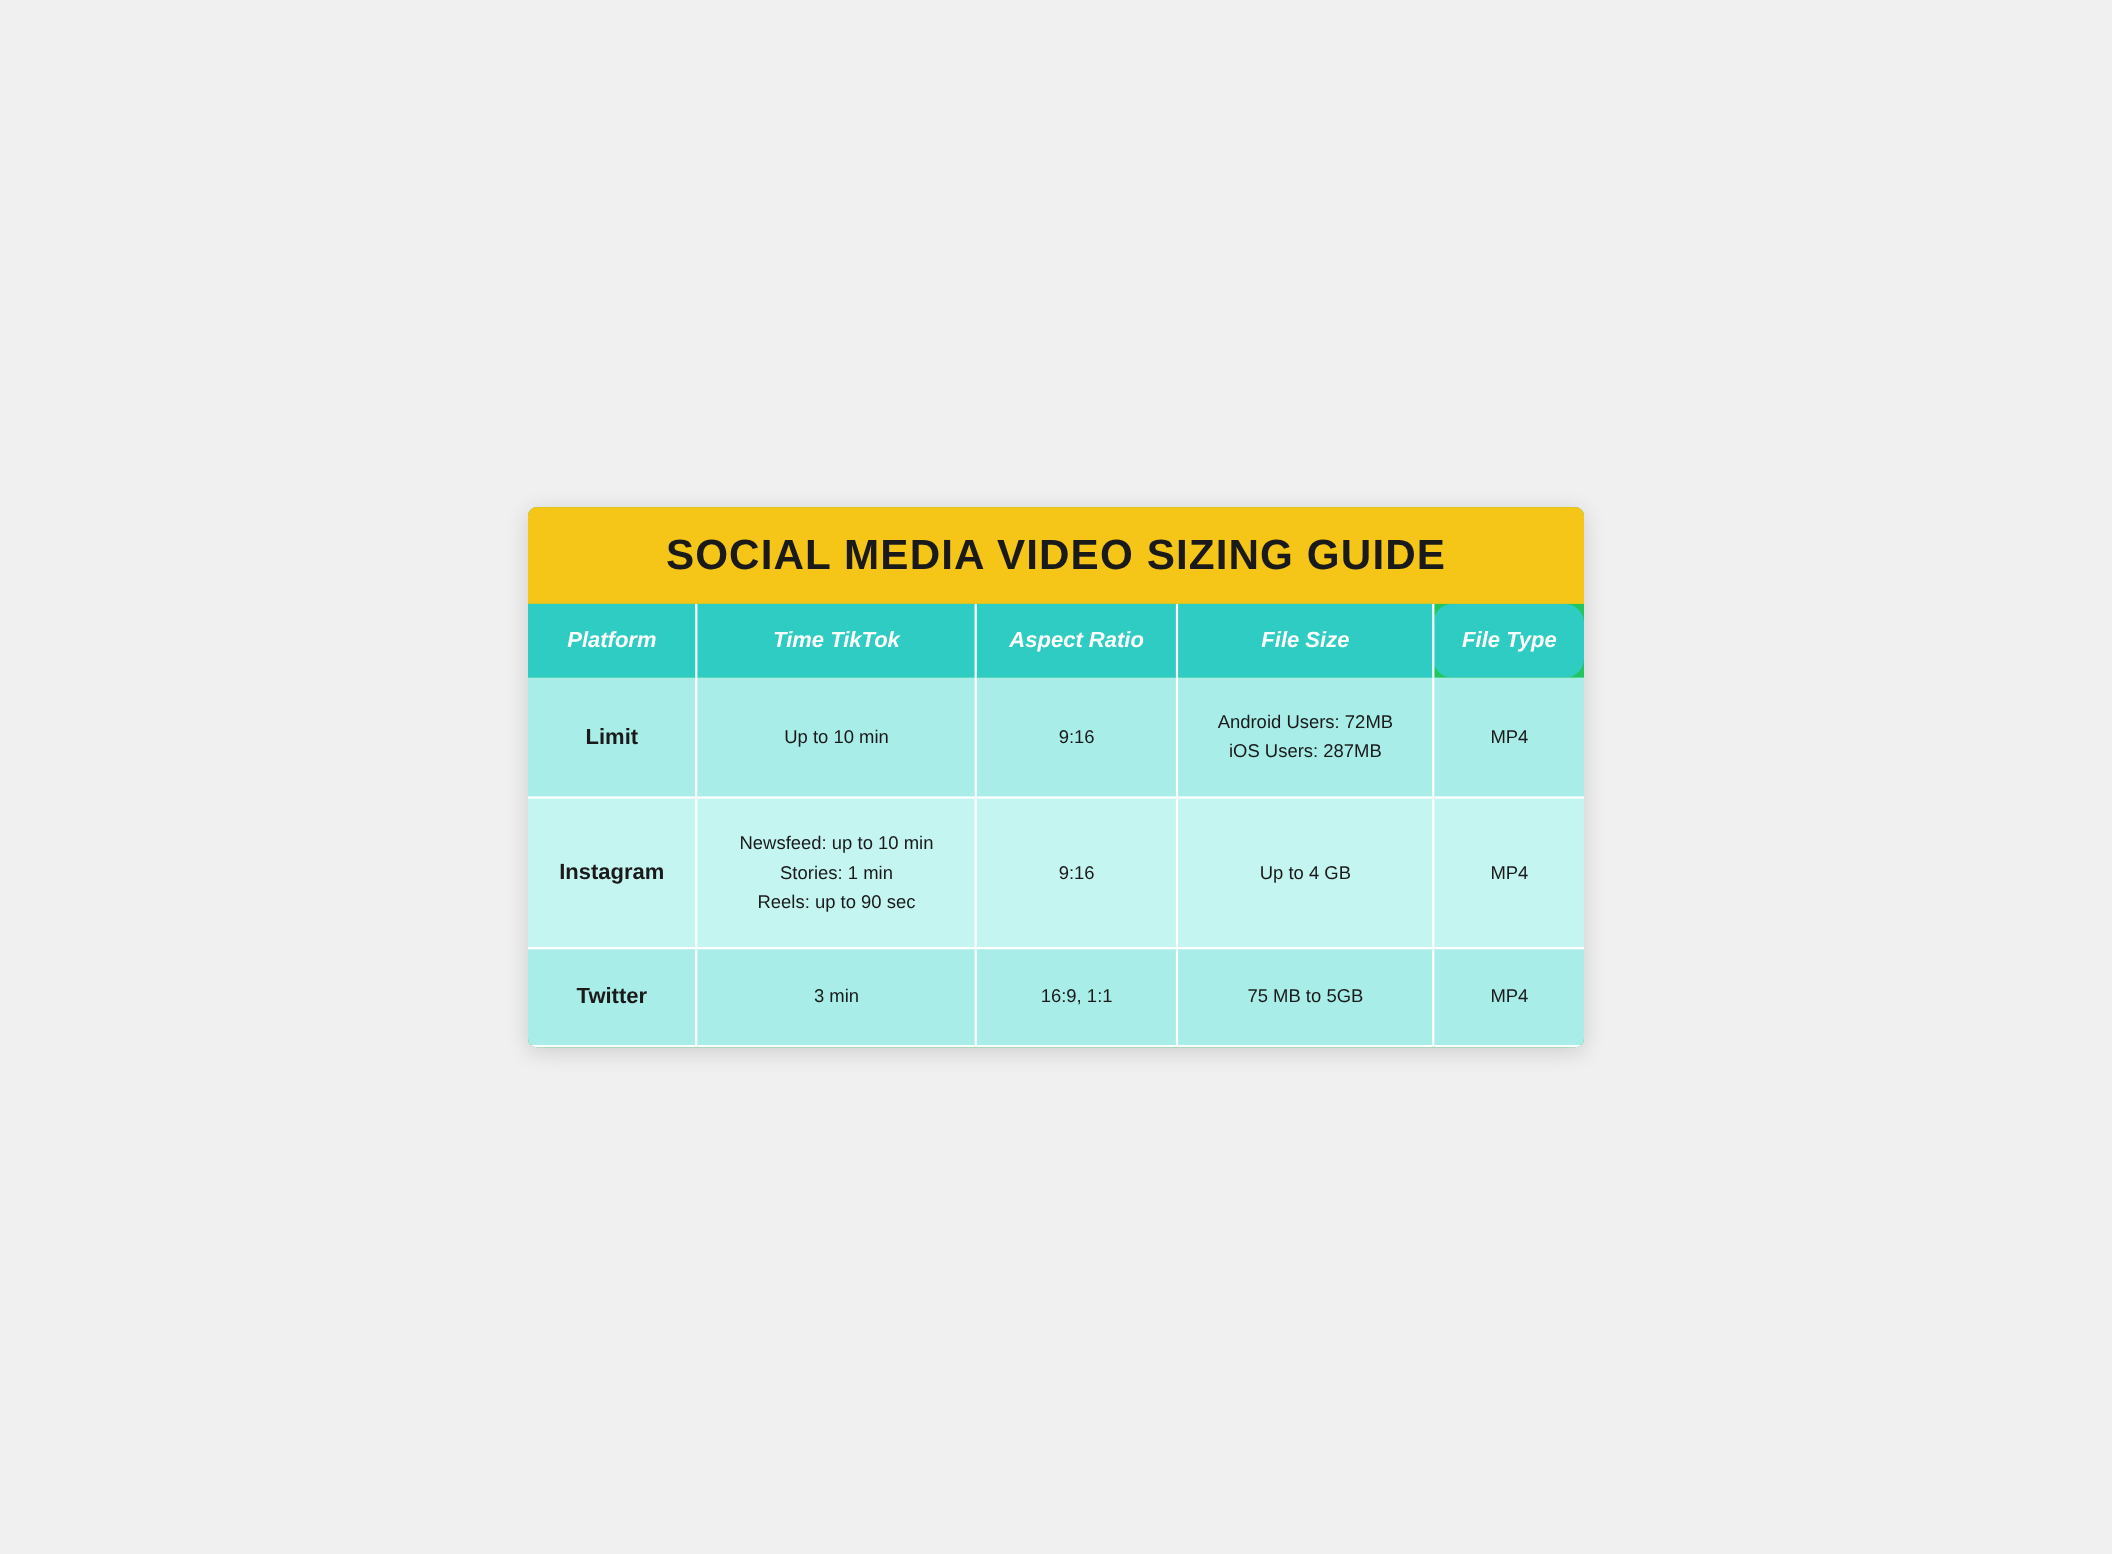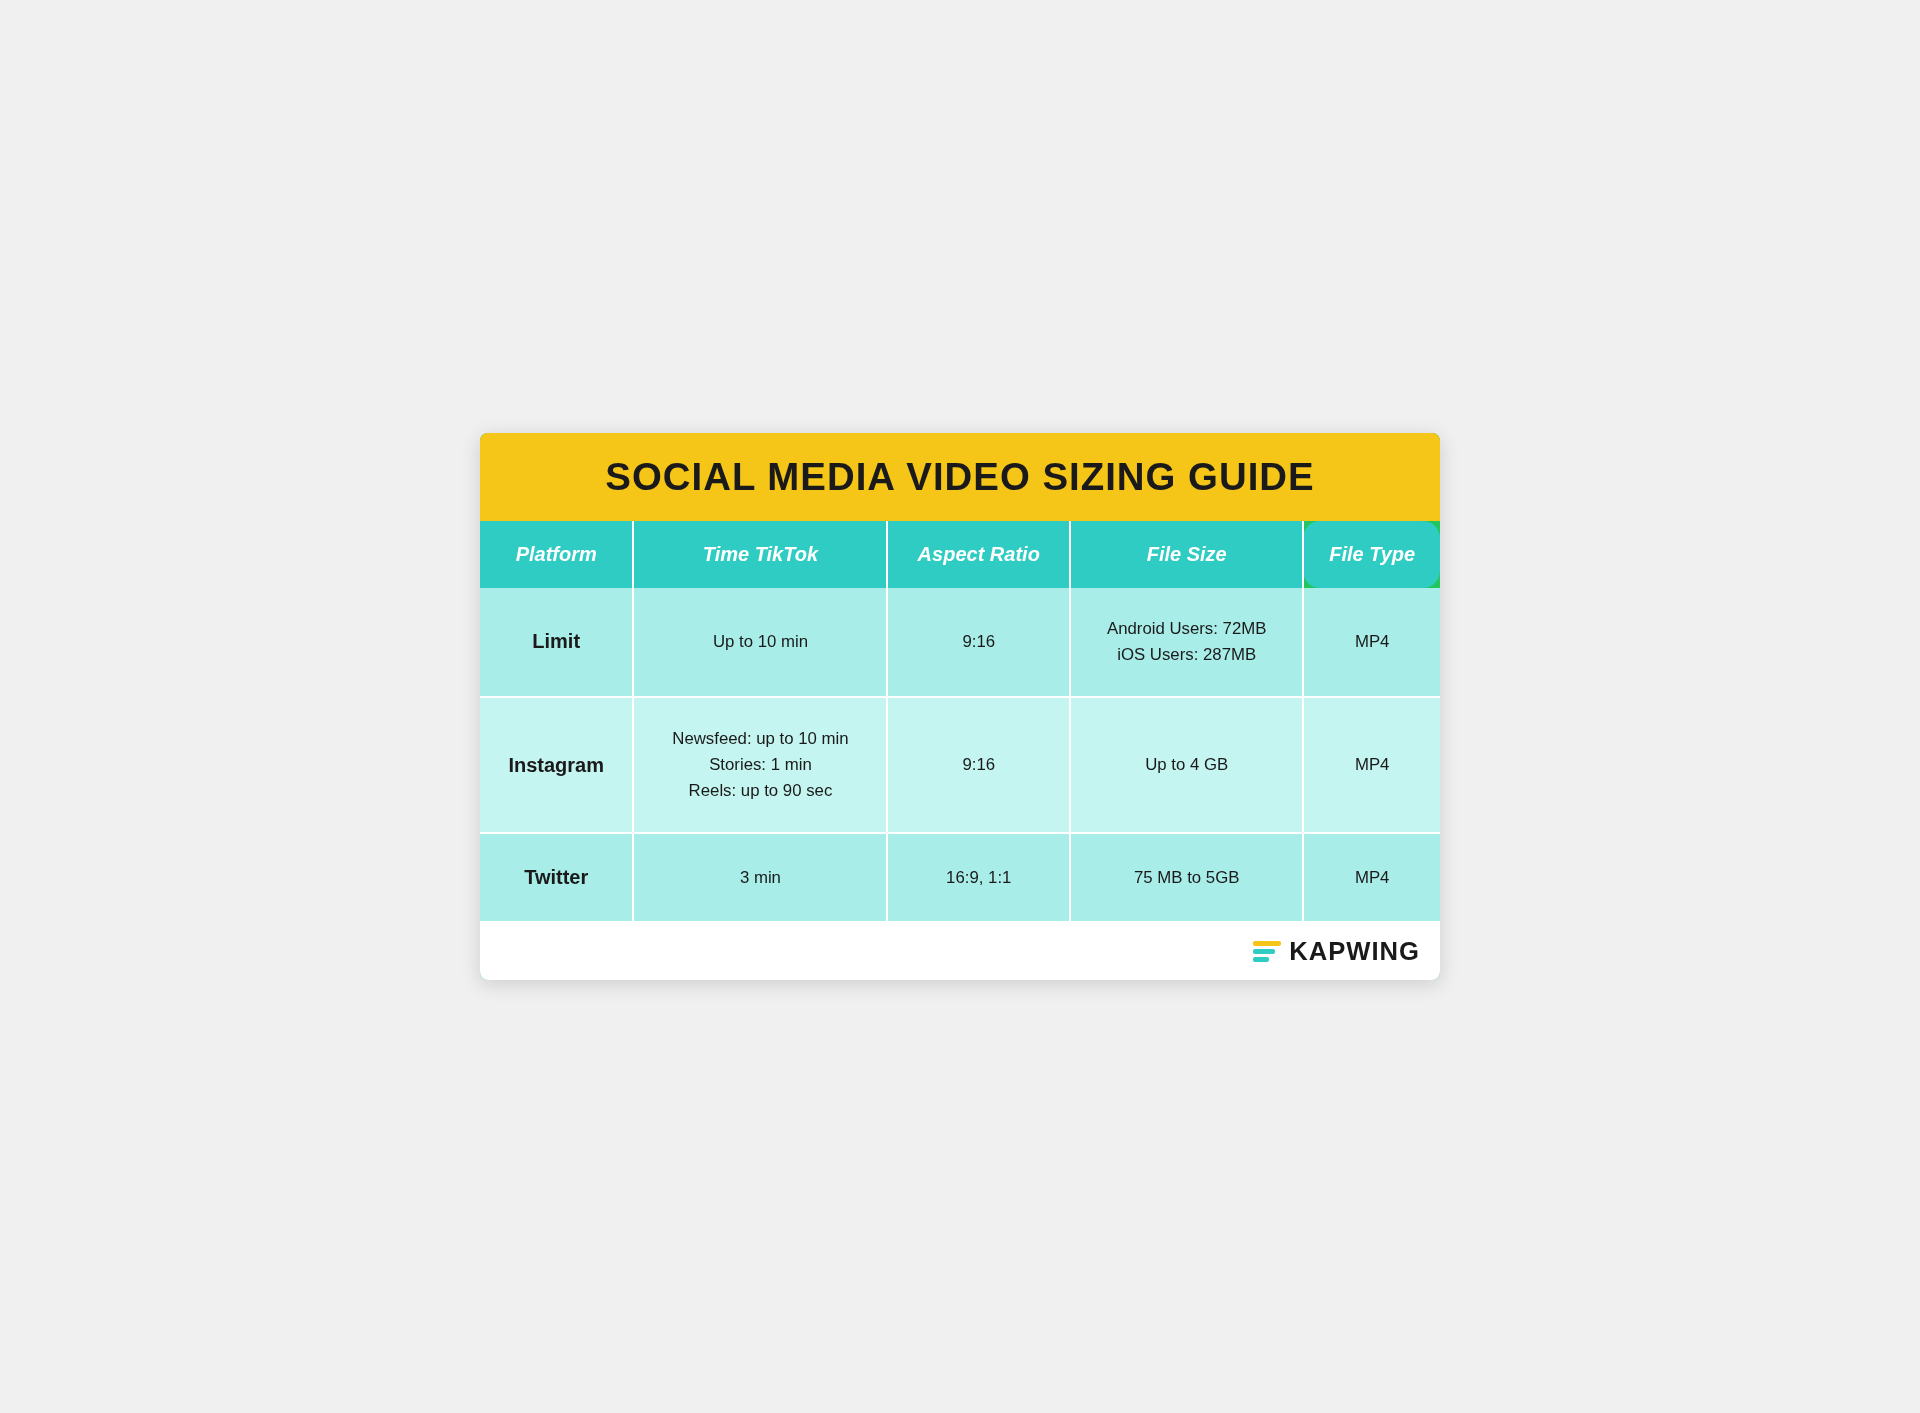--- a/index.html
+++ b/index.html
@@ -164,24 +164,14 @@
         <tr>
           <td><span class="platform-name">Twitter</span></td>
           <td>3 min</td>
           <td>16:9, 1:1</td>
           <td>75 MB to 5GB</td>
           <td>MP4</td>
         </tr>
       </tbody>
   </table>
 
-  <div class="guide-footer">
-    <div class="kapwing-logo">
-      <div class="kapwing-lines">
-        <div class="kapwing-line"></div>
-        <div class="kapwing-line"></div>
-        <div class="kapwing-line"></div>
-      </div>
-      <span class="kapwing-text">KAPWING</span>
-    </div>
-  </div>
 
 </div>
 
 </body></html>

